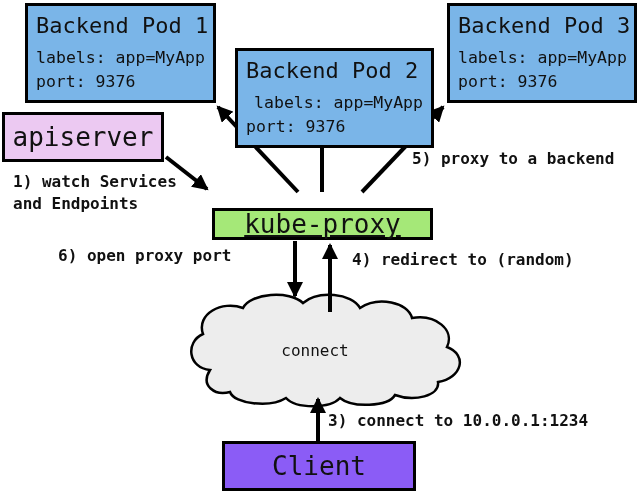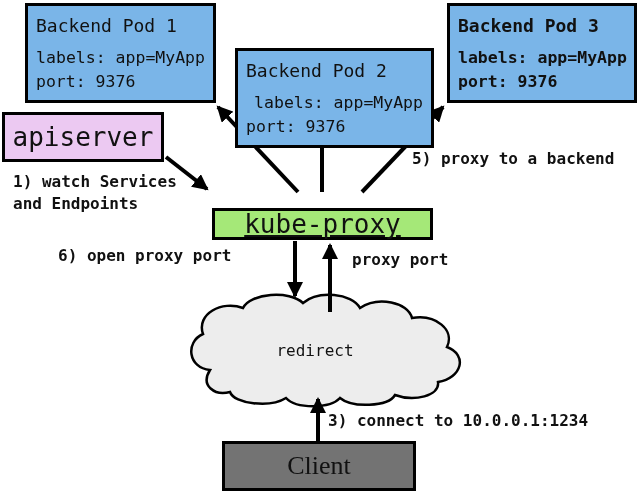--- a/index.html
+++ b/index.html
@@ -2,33 +2,33 @@
 <html><head>
 <meta charset="utf-8">
 <style>
   html,body{margin:0;padding:0;background:#fff;}
   .stage{
     position:relative;width:640px;height:494px;background:#ffffff;overflow:hidden;
     font-family:"DejaVu Sans Mono","Liberation Mono",monospace;color:#111;
   }
   .box{position:absolute;border:3px solid #000;box-sizing:border-box;}
   .pod{padding:5px 8px;}
-  .pod-title{font-size:18px;line-height:30px;white-space:nowrap;}
+  .pod-title{font-size:22px;line-height:30px;white-space:nowrap;}
   .pod-line{font-size:16.5px;line-height:24px;white-space:nowrap;}
   .pod-line.first{margin-top:5px;text-align:right;}
   .node-label-box{display:flex;align-items:center;justify-content:center;}
   .node-label{font-size:26px;white-space:nowrap;}
   .annot{position:absolute;font-size:16px;font-weight:bold;line-height:22px;white-space:nowrap;}
   .svg-layer{position:absolute;left:0;top:0;width:640px;height:494px;}
   .cloud-label{position:absolute;left:265px;top:341px;width:100px;text-align:center;
     font-size:16px;white-space:nowrap;}
   
   #pod1{left:25px;top:3px;width:191px;height:100px;}
   #pod2{left:235px;top:3px;width:199px;height:100px;}
-  #pod3{left:447px;top:3px;width:190px;height:100px;font-weight:bold;}
+  #pod3{left:447px;top:3px;width:190px;height:100px;}
   #apiserver{left:2px;top:112px;width:162px;height:50px;}
   #kubeproxy{left:212px;top:208px;width:221px;height:32px;text-decoration:underline;}
   #client{left:222px;top:441px;width:194px;height:50px;}
   #annot1{left:13px;top:171px;}
   #annot2{left:58px;top:245px;}
   #annot3{left:328px;top:410px;}
   #annot4{left:352px;top:249px;}
   #annot5{left:412px;top:148px;}
 </style>
 </head>
@@ -83,36 +83,36 @@
   </div>
 
   <div id="apiserver" class="box node-label-box" style="background-color: rgb(236, 201, 242); justify-content: center;">
     <span class="node-label">apiserver</span>
   </div>
 
   <div id="kubeproxy" class="box node-label-box" style="background-color: rgb(165, 232, 120);">
     <span class="node-label">kube-proxy</span>
   </div>
 
-  <div id="client" class="box node-label-box" style="background-color: #737373; font-family: Liberation Serif, serif;">
+  <div id="client" class="box node-label-box" style="background-color: #8b5cf6;">
     <span class="node-label">Client</span>
   </div>
 
-  <div class="cloud-label">redirect</div>
+  <div class="cloud-label">connect</div>
 
   <div id="annot1" class="annot">
     <div>1) watch Services</div>
     <div>and Endpoints</div>
   </div>
   <div id="annot2" class="annot">
     <div>6) open proxy port</div>
   </div>
   <div id="annot3" class="annot">
     <div>3) connect to 10.0.0.1:1234</div>
   </div>
   <div id="annot4" class="annot">
-    <div>proxy port</div>
+    <div>4) redirect to (random)</div>
   </div>
   <div id="annot5" class="annot">
     <div>5) proxy to a backend</div>
   </div>
 
 </div>
 
 </body></html>

